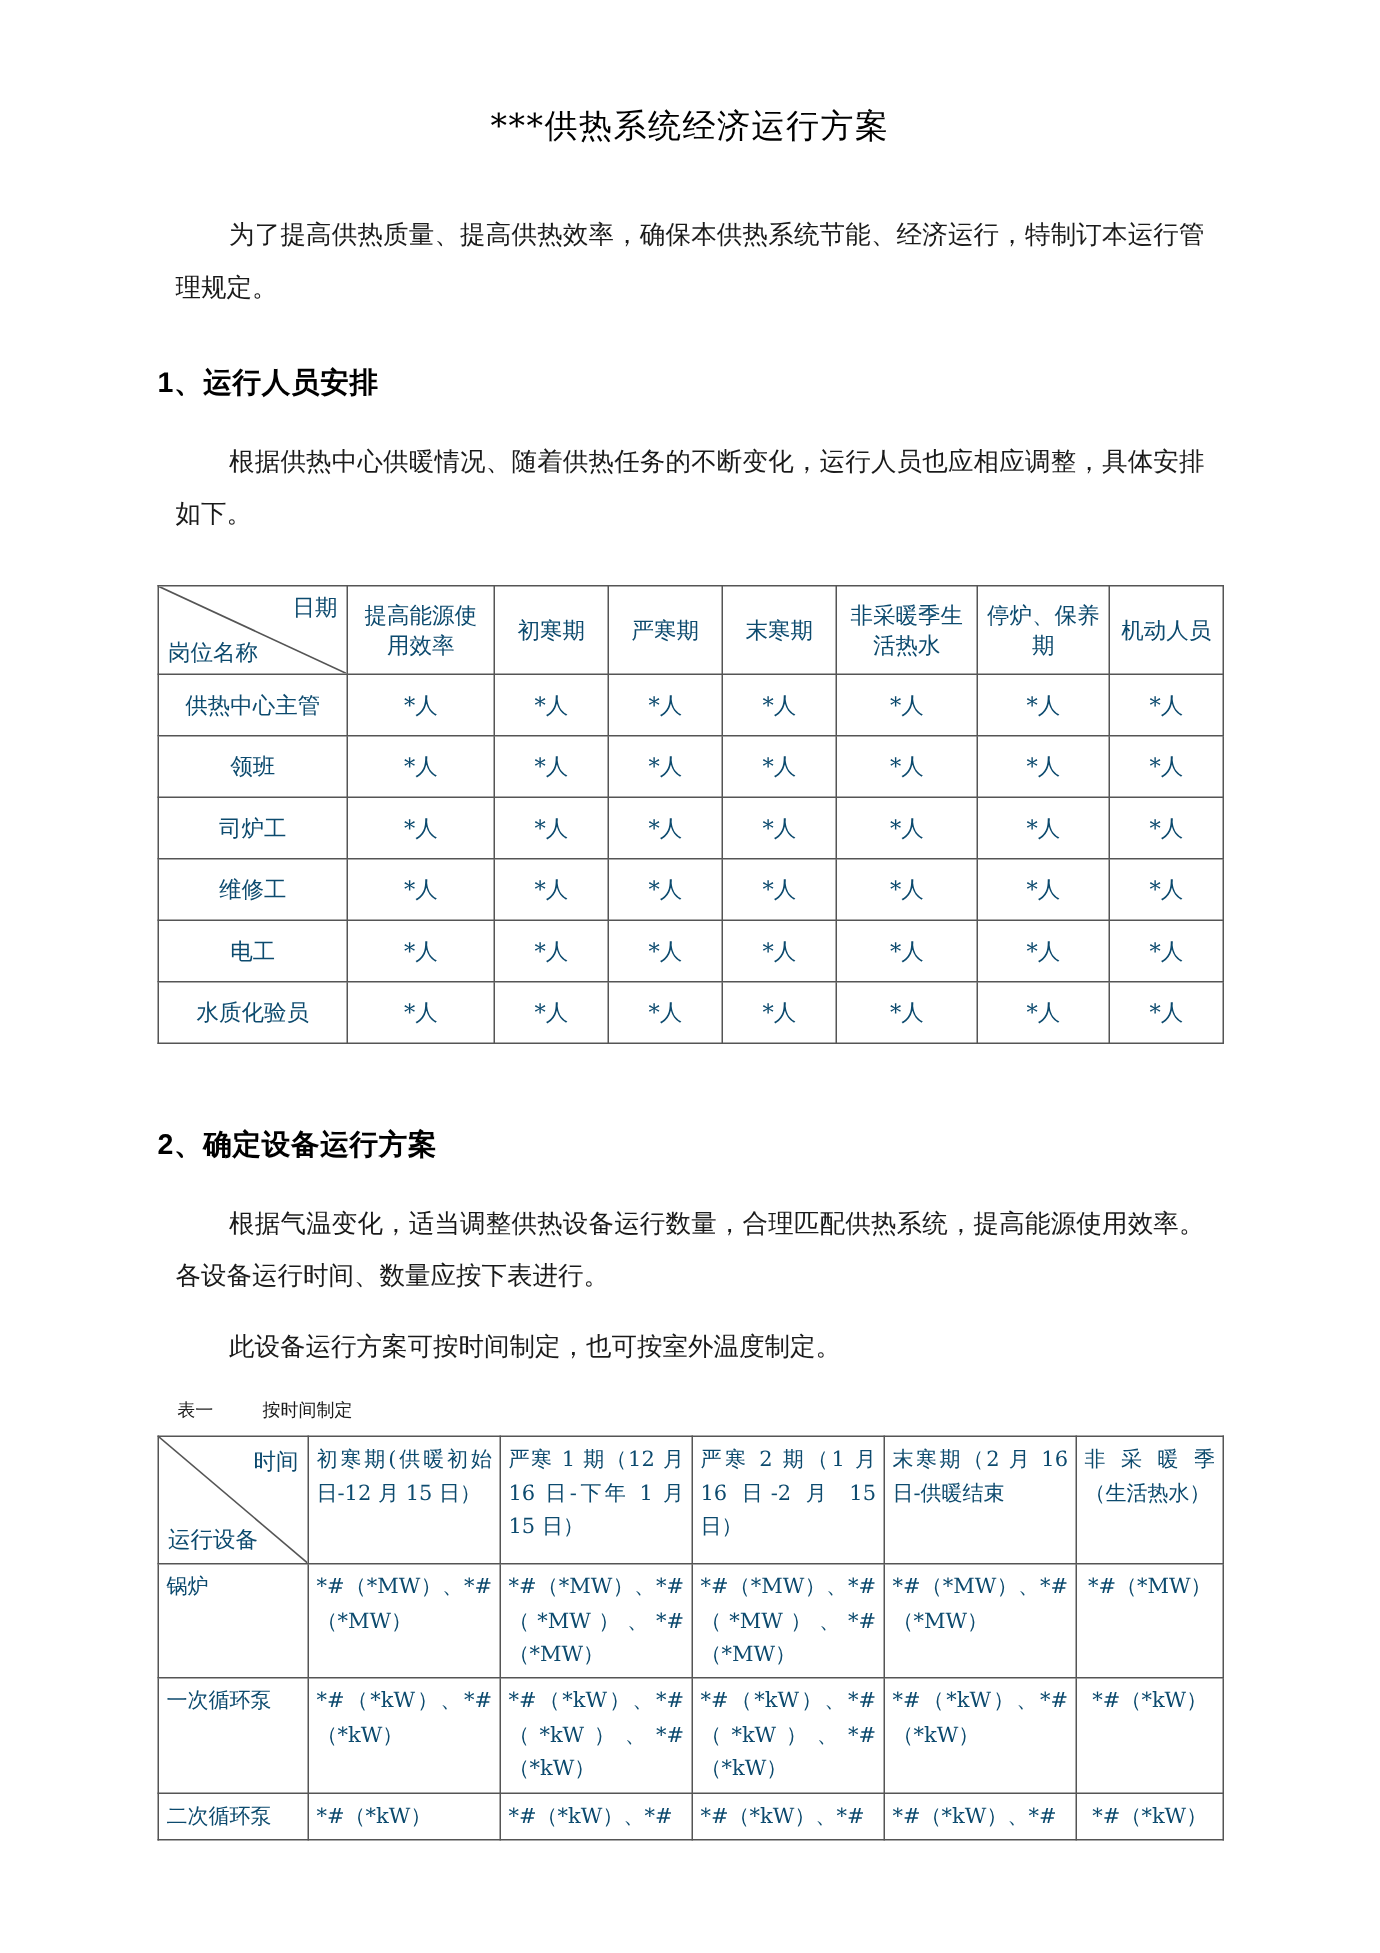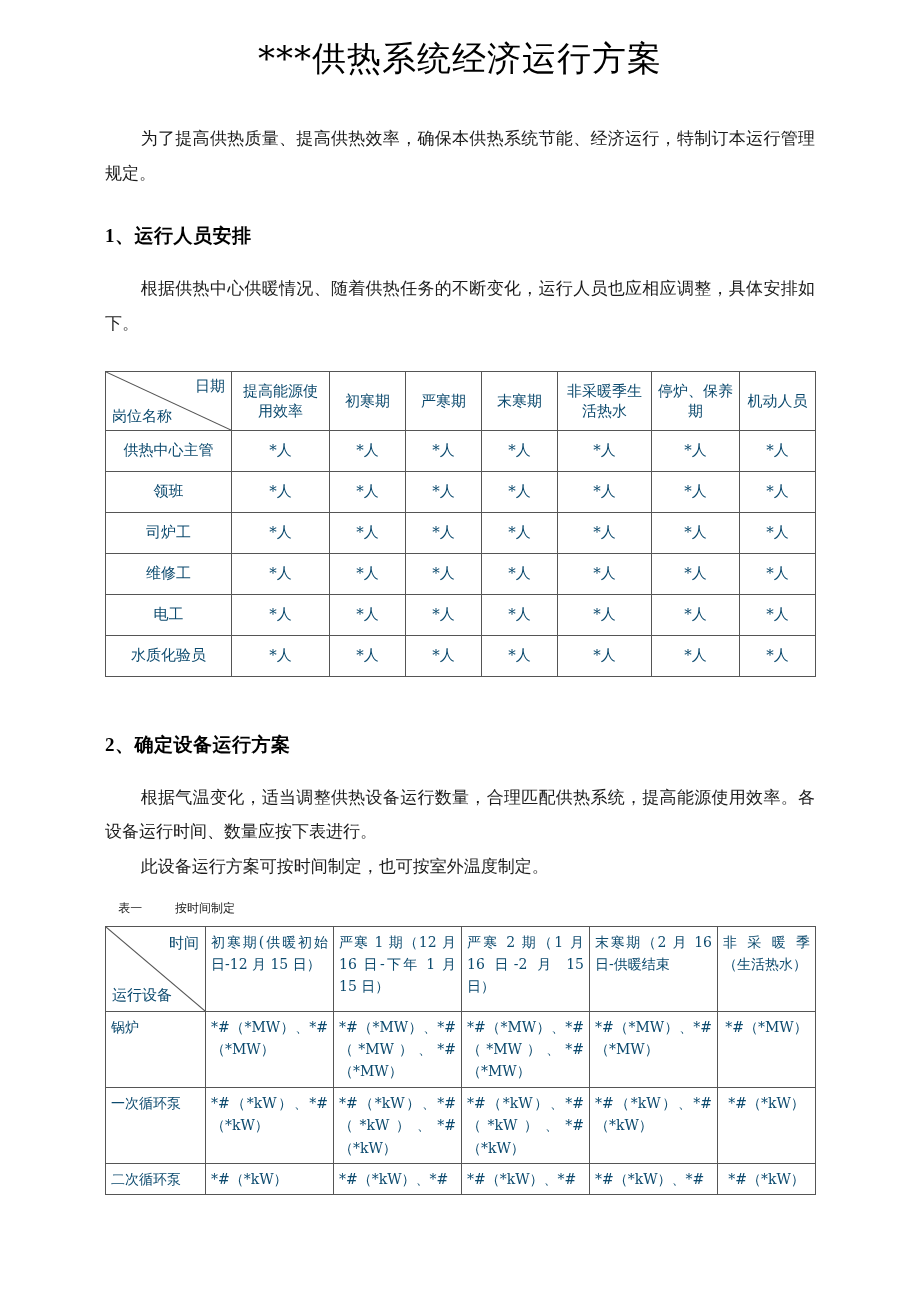--- a/index.html
+++ b/index.html
@@ -19,46 +19,46 @@
     width: 920px;
     height: 1302px;
     box-sizing: border-box;
     padding: 0 105px;
     background: #ffffff;
   }
 
   
   .doc-title {
     margin: 0;
-    padding-top: 38px;
+    padding-top: 72px;
     text-align: center;
     font-family: "DejaVu Serif", "Liberation Serif", serif;
-    font-size: 34px;
+    font-size: 22px;
     font-weight: normal;
     letter-spacing: 1px;
     line-height: 1.2;
     color: #000000;
   }
 
   
   .para {
-    margin: 0;
+    margin: 12px;
     font-size: 17px;
     line-height: 2.05;
     text-align: justify;
     text-justify: inter-ideograph;
     color: #1a1a1a;
   }
   .para.indent { text-indent: 2.1em; }
   .para.p-intro { margin-top: 42px; }
 
   
   .heading {
     margin: 0;
-    font-family: Liberation Serif, serif;
+    font-family: Liberation Sans, sans-serif;
     font-size: 19px;
     font-weight: bold;
     color: #000000;
     letter-spacing: 0.5px;
     line-height: 1.3;
   }
   .h-people { margin-top: 34px; }
   .h-equip  { margin-top: 56px; }
 
   .after-h { margin-top: 22px; }

